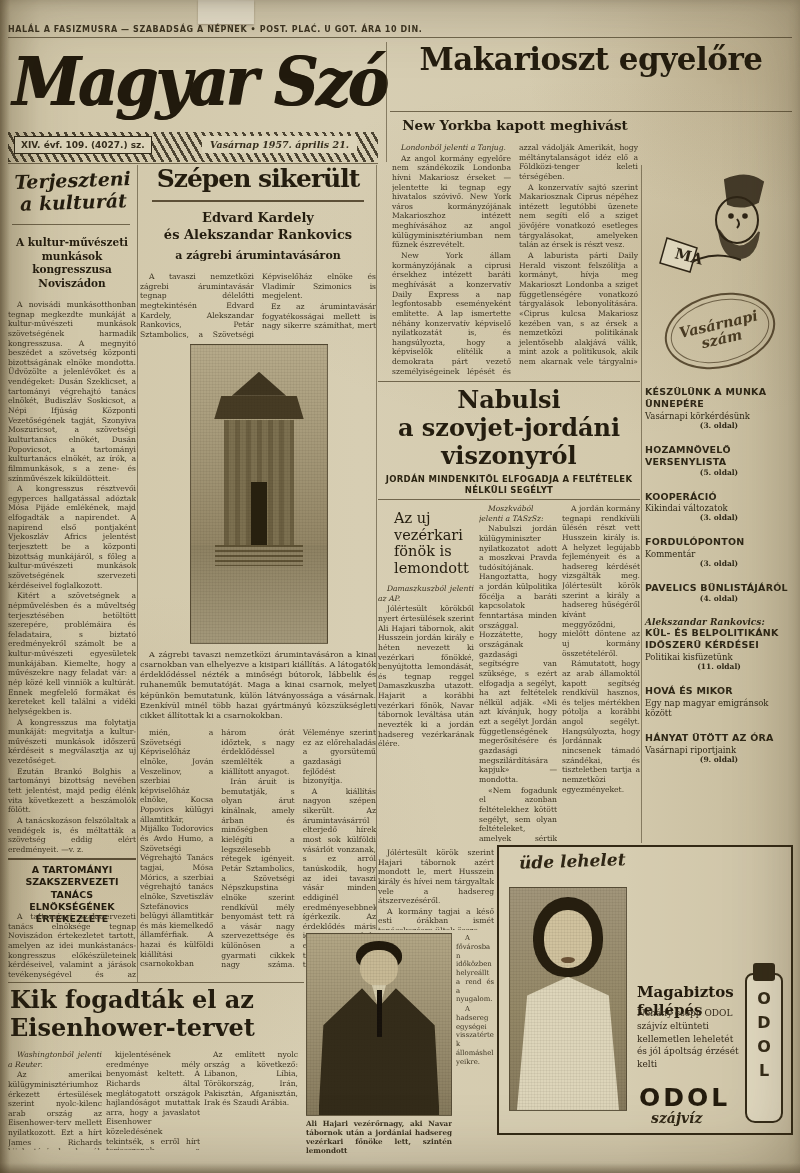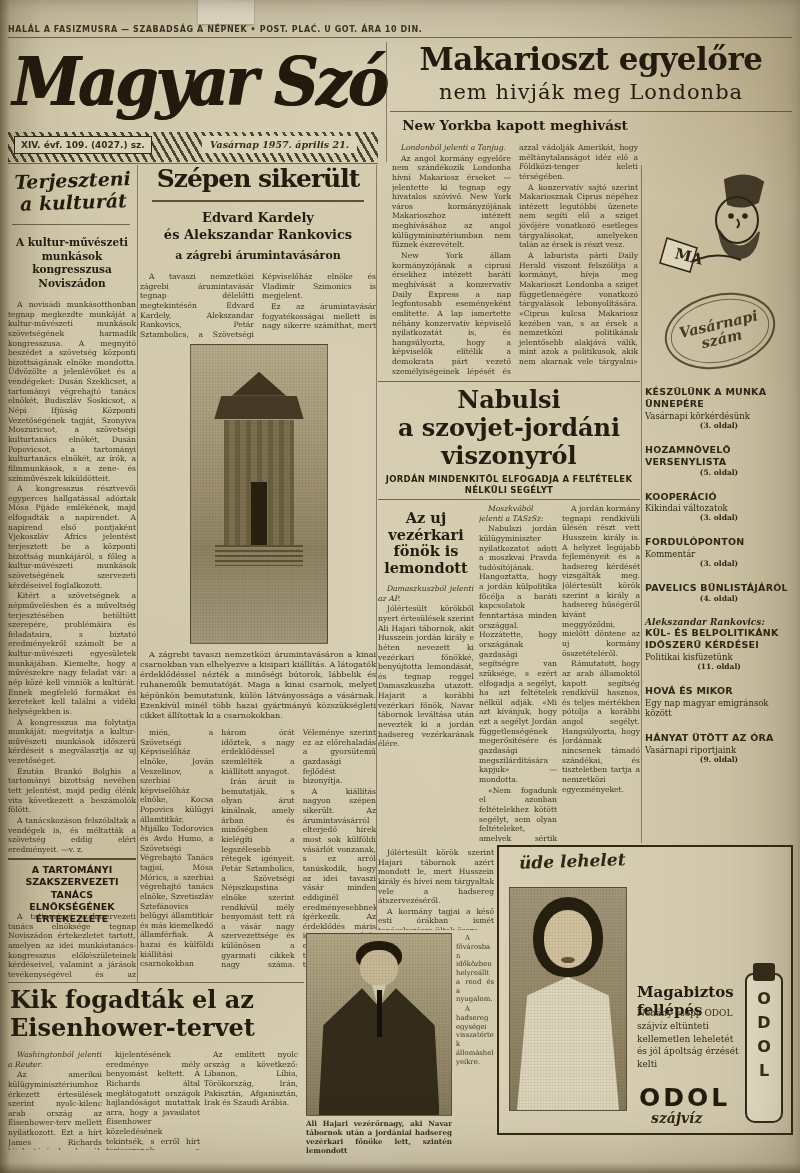--- a/index.html
+++ b/index.html
@@ -82,21 +82,21 @@
   .odol-logo{position:absolute;left:140px;top:236px;font-family:"DejaVu Sans",sans-serif;font-weight:bold;font-size:25px;letter-spacing:3px;color:#241c0e}
   .odol-product{position:absolute;left:152px;top:263px;font-style:italic;font-weight:bold;font-size:14px;color:#2f2615}
   .bottle{position:absolute;right:8px;top:126px;width:38px;height:150px;background:#e0d8bf;border:2px solid #342b18;
     border-radius:8px 8px 10px 10px;display:flex;flex-direction:column;align-items:center}
   .bottle-cap{width:22px;height:18px;background:#342b18;margin-top:-12px;border-radius:3px}
   .bottle-label{writing-mode:vertical-rl;text-orientation:upright;font-family:"DejaVu Sans",sans-serif;
     font-weight:bold;font-size:16px;letter-spacing:5px;color:#342b18;margin-top:8px}
 
   .mid-region{position:absolute;left:378px;top:504px;width:262px;height:338px;display:flex;gap:5px;overflow:hidden}
   .mid-colA{width:96px}.mid-colB{width:78px}.mid-colC{width:78px}
-  .vez-title{font-weight:bold;font-size:14.5px;line-height:1.14;text-align:center;color:#241d0f;padding:6px 4px 8px}
+  .vez-title{font-weight:normal;font-size:14.5px;line-height:1.14;text-align:left;color:#241d0f;padding:6px 16px 8px}
   .kicker{font-family:"DejaVu Sans",sans-serif;font-weight:bold;font-size:8.5px;letter-spacing:.3px;text-align:center;color:#2b2412;line-height:1.35}
   .dl{font-style:italic}
 </style>
 </head>
 <body>
 
 <div class="page">
   <div class="edge-left"></div>
   <div class="edge-bottom"></div>
   <div class="tape"></div>
@@ -106,21 +106,20 @@
 
   <div class="abs logo" style="left:12px;top:48px;width:368px">Magyar Szó</div>
   <div class="ribbon">
     <span class="issue-box">XIV. évf. 109. (4027.) sz.</span>
     <span class="date-box">Vasárnap 1957. április 21.</span>
   </div>
   <div class="vrule" style="left:386px;top:42px;height:120px"></div>
   <div class="hrule" style="left:8px;top:163px;width:370px"></div>
 
   <div class="abs hl" style="left:390px;top:44px;width:402px;font-size:31px;letter-spacing:-.5px">Makarioszt egyelőre</div>
-  <div class="abs hl" style="left:390px;top:82px;width:402px;font-size:21px;font-weight:normal;letter-spacing:1px">nem hivják meg Londonba</div>
   <div class="hrule" style="left:390px;top:111px;width:402px"></div>
   <div class="abs hl" style="left:392px;top:119px;width:246px;font-size:13.5px">New Yorkba kapott meghivást</div>
   <div class="abs body-text cols2" style="left:392px;top:143px;width:246px;height:234px">
     <p class="dl">Londonból jelenti a Tanjug.</p>
     <p>Az angol kormány egyelőre nem szándékozik Londonba hívni Makariosz érseket — jelentette ki tegnap egy hivatalos szóvivő. New York város kormányzójának Makarioszhoz intézett meghívásához az angol külügyminisztériumban nem fűznek észrevételt.</p>
     <p>New York állam kormányzójának a ciprusi érsekhez intézett baráti meghívását a konzervatív Daily Express a nap legfontosabb eseményeként említette. A lap ismertette néhány konzervatív képviselő nyilatkozatát is, és hangsúlyozta, hogy a képviselők elítélik a demokrata párt vezető személyiségeinek lépését és azzal vádolják Amerikát, hogy méltánytalanságot idéz elő a Földközi-tenger keleti térségében.</p>
     <p>A konzervatív sajtó szerint Makariosznak Ciprus népéhez intézett legutóbbi üzenete nem segíti elő a sziget jövőjére vonatkozó esetleges tárgyalásokat, amelyeken talán az érsek is részt vesz.</p>
     <p>A laburista párti Daily Herald viszont felszólítja a kormányt, hívja meg Makarioszt Londonba a sziget függetlenségére vonatkozó tárgyalások lebonyolítására. «Ciprus kulcsa Makariosz kezében van, s az érsek a nemzetközi politikának jelentősebb alakjává válik, mint azok a politikusok, akik nem akarnak vele tárgyalni» — mondja végül a Daily Herald.</p>
   </div>
 

